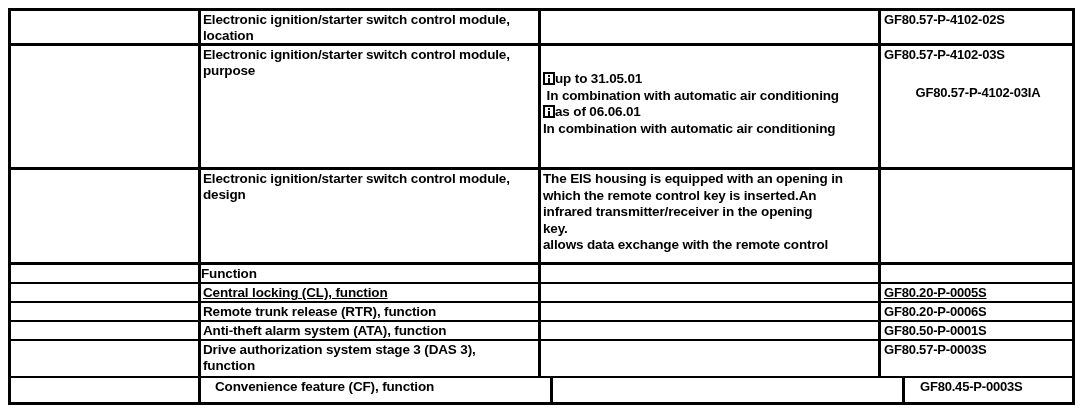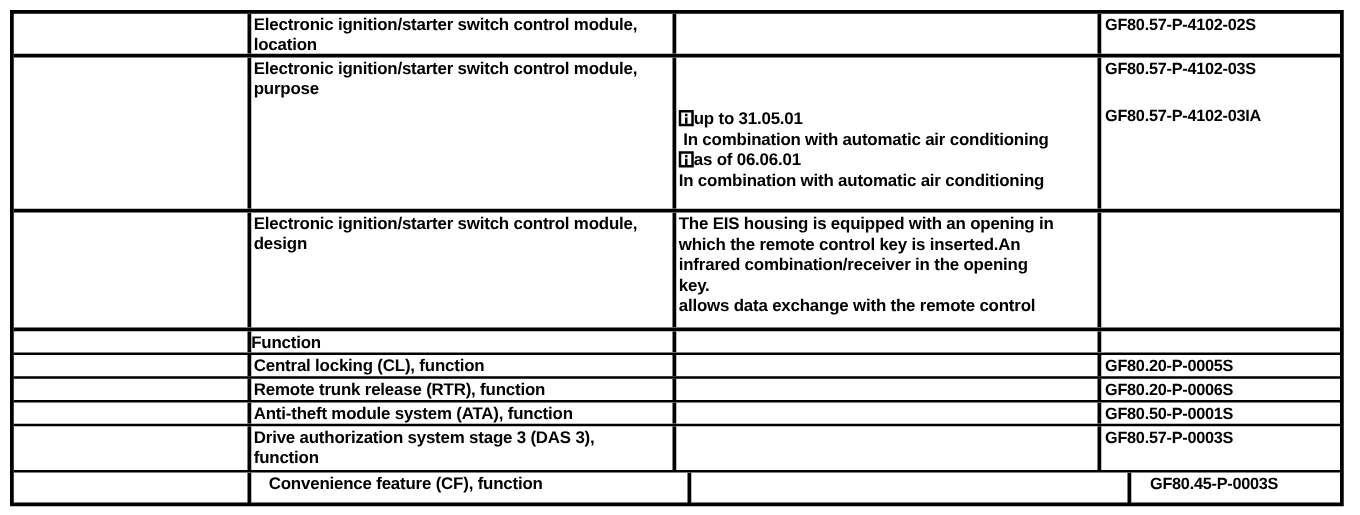--- a/index.html
+++ b/index.html
@@ -115,84 +115,84 @@
     </div>
   </div>
 
   <div class="row" style="height:124px;">
     <div class="c c1"></div>
     <div class="c c2">
       <span class="txt clip-left">Electronic ignition/starter switch control module,
 purpose</span>
     </div>
     <div class="c c3">
-      <div style="padding-top:40px;">
+      <div style="padding-top:24px;">
         <span class="line txt clip-left"><span class="info-icon"></span><span>up to 31.05.01</span></span>
         <span class="line txt clip-left"> In combination with automatic air conditioning</span>
         <span class="line txt clip-left"><span class="info-icon"></span><span>as of 06.06.01</span></span>
         <span class="line txt clip-left">In combination with automatic air conditioning</span>
       </div>
     </div>
     <div class="c c4">
       <span class="txt num clip-left" style="padding-top:1px;">GF80.57-P-4102-03S</span>
-      <span class="txt num clip-left" style="padding-top:22px;">GF80.57-P-4102-03IA</span>
+      <span class="txt num clip-left" style="padding-top:22px;text-align:center;">GF80.57-P-4102-03IA</span>
     </div>
   </div>
 
   <div class="row" style="height:95px;">
     <div class="c c1"></div>
     <div class="c c2">
       <span class="txt clip-left">Electronic ignition/starter switch control module,
 design</span>
     </div>
     <div class="c c3">
       <span class="line txt clip-left">The EIS housing is equipped with an opening in</span>
       <span class="line txt clip-left">which the remote control key is inserted.An</span>
-      <span class="line txt clip-left">infrared combination/receiver in the opening</span>
+      <span class="line txt clip-left">infrared transmitter/receiver in the opening</span>
       <span class="line txt clip-left">key.</span>
       <span class="line txt clip-left">allows data exchange with the remote control</span>
     </div>
     <div class="c c4"></div>
   </div>
 
   <div class="row thin" style="height:19px;">
     <div class="c c1"></div>
     <div class="c c2">
       <span class="txt hdr" style="margin-left:-4px;">Function</span>
     </div>
     <div class="c c3"></div>
     <div class="c c4"></div>
   </div>
 
+  <div class="row thin" style="height:19px;text-decoration:underline;">
+    <div class="c c1"></div>
+    <div class="c c2">
+      <span class="txt clip-left">Central locking (CL), function</span>
+    </div>
+    <div class="c c3"></div>
+    <div class="c c4">
+      <span class="txt num clip-left">GF80.20-P-0005S</span>
+    </div>
+  </div>
+
   <div class="row thin" style="height:19px;">
     <div class="c c1"></div>
     <div class="c c2">
-      <span class="txt clip-left">Central locking (CL), function</span>
-    </div>
-    <div class="c c3"></div>
-    <div class="c c4">
-      <span class="txt num clip-left">GF80.20-P-0005S</span>
+      <span class="txt clip-left">Remote trunk release (RTR), function</span>
+    </div>
+    <div class="c c3"></div>
+    <div class="c c4">
+      <span class="txt num clip-left">GF80.20-P-0006S</span>
     </div>
   </div>
 
   <div class="row thin" style="height:19px;">
     <div class="c c1"></div>
     <div class="c c2">
-      <span class="txt clip-left">Remote trunk release (RTR), function</span>
-    </div>
-    <div class="c c3"></div>
-    <div class="c c4">
-      <span class="txt num clip-left">GF80.20-P-0006S</span>
-    </div>
-  </div>
-
-  <div class="row thin" style="height:19px;">
-    <div class="c c1"></div>
-    <div class="c c2">
-      <span class="txt clip-left">Anti-theft module system (ATA), function</span>
+      <span class="txt clip-left">Anti-theft alarm system (ATA), function</span>
     </div>
     <div class="c c3"></div>
     <div class="c c4">
       <span class="txt num clip-left">GF80.50-P-0001S</span>
     </div>
   </div>
 
   <div class="row thin" style="height:37px;">
     <div class="c c1"></div>
     <div class="c c2">

